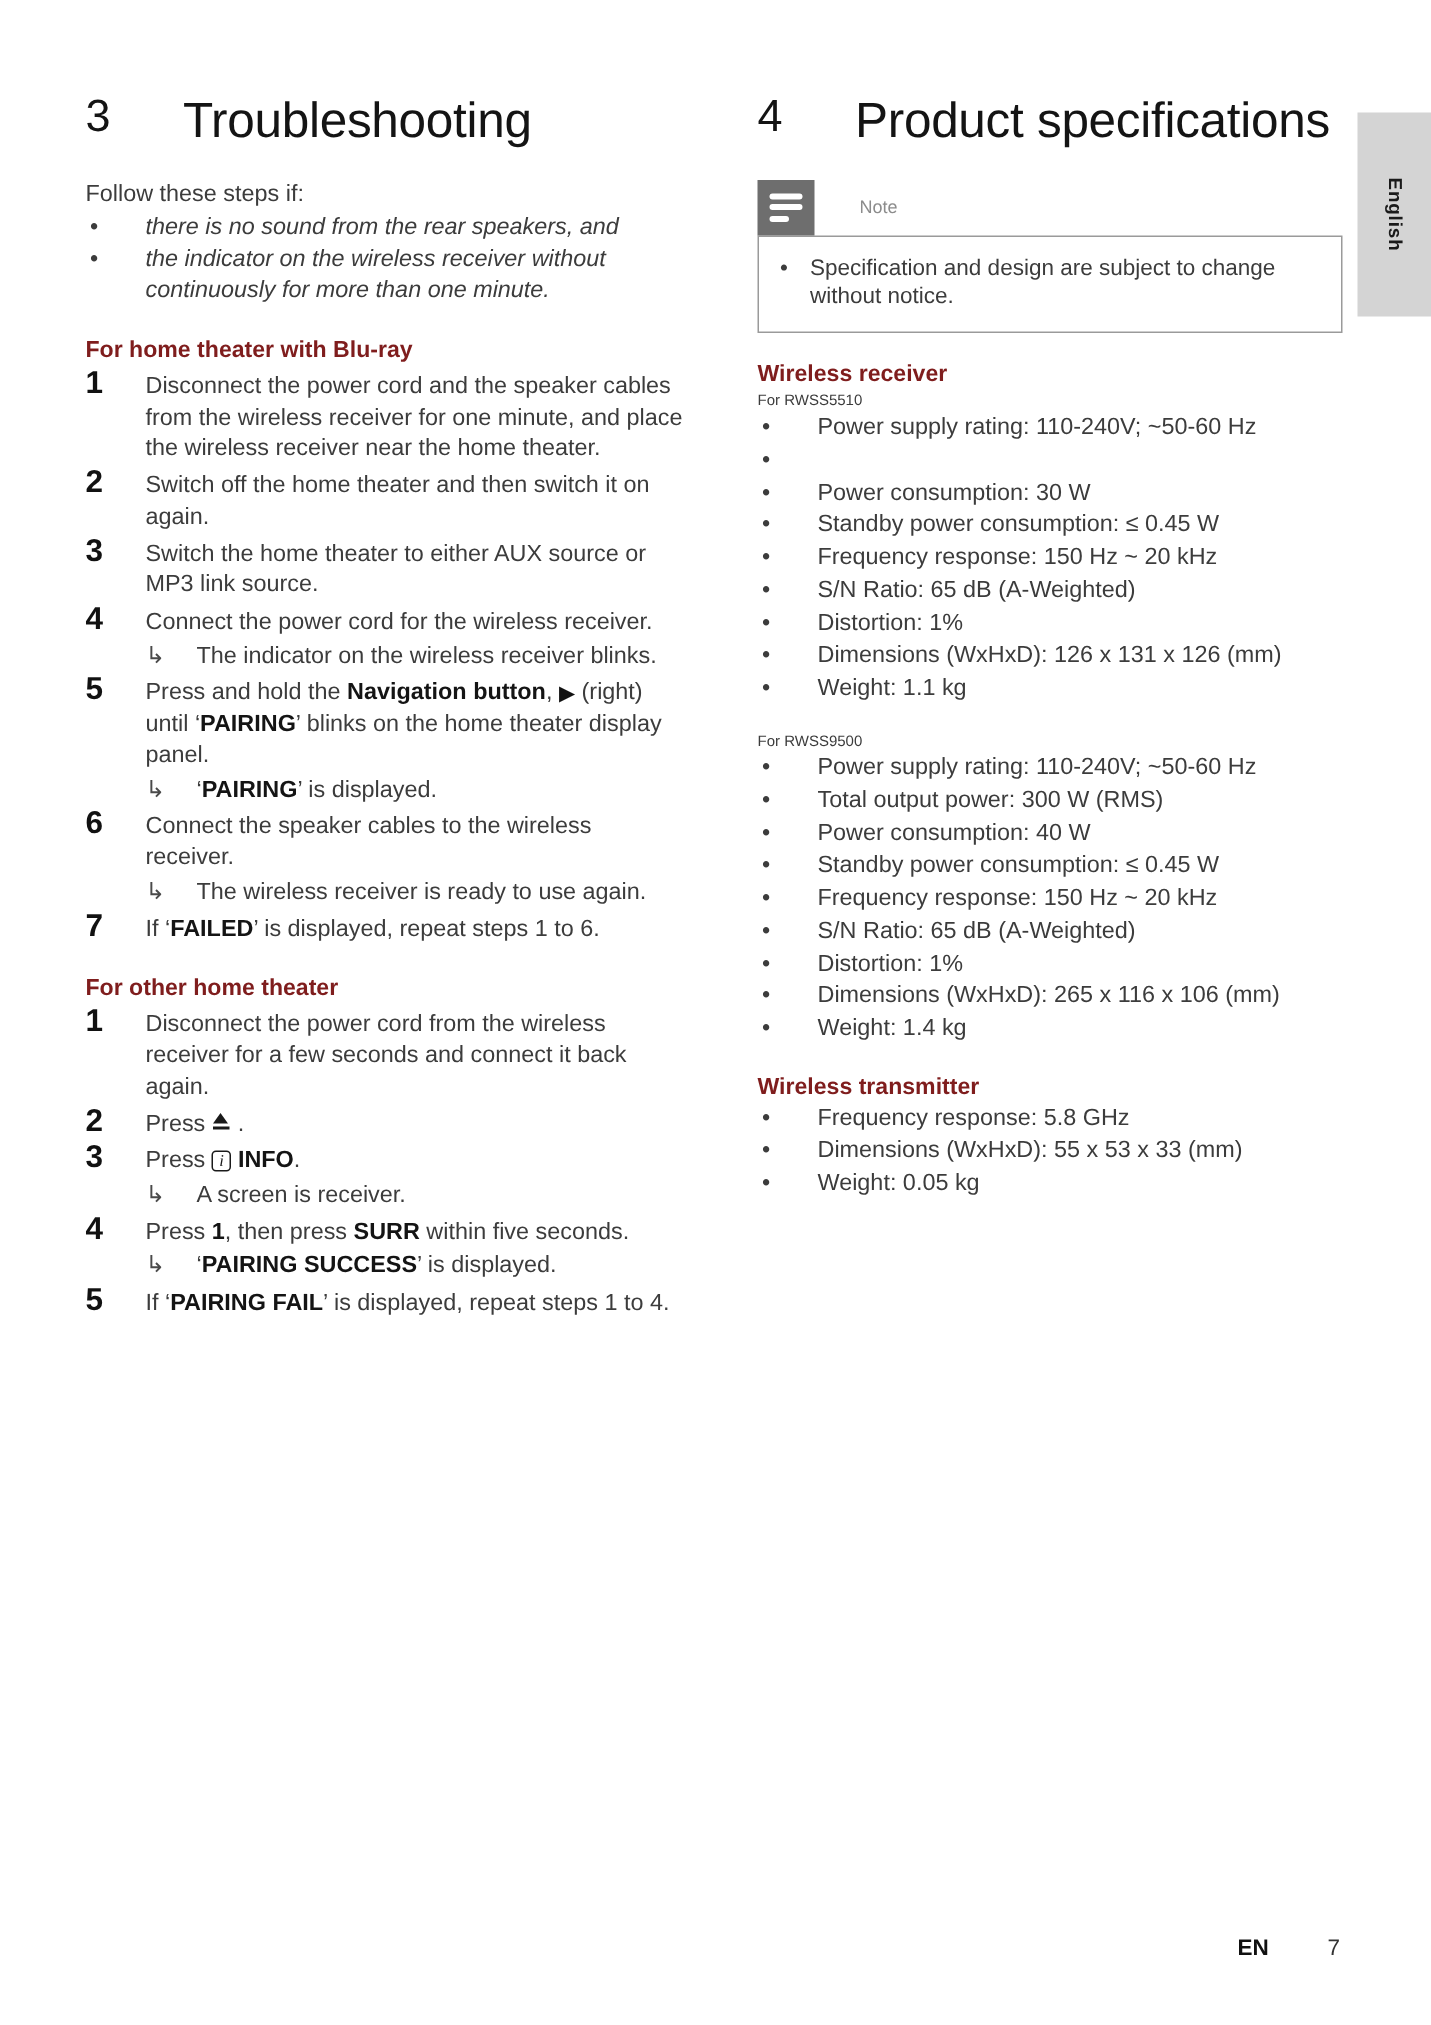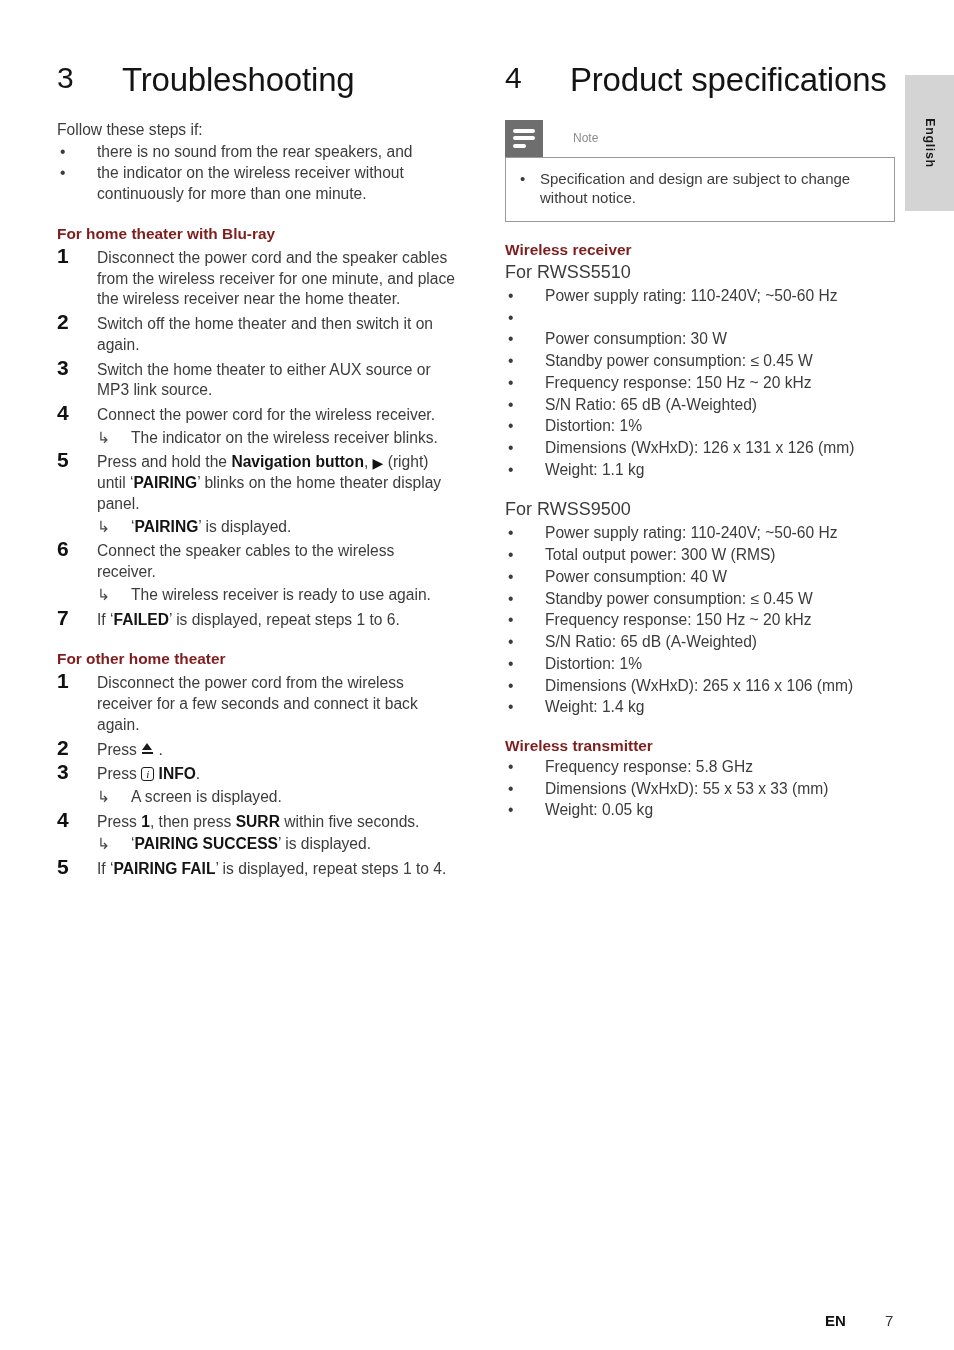--- a/index.html
+++ b/index.html
@@ -86,21 +86,21 @@
     line-height: 1.33;
     margin-bottom: 1px;
   }
   .bullet-dot {
     flex: 0 0 40px;
     width: 40px;
     text-align: left;
     padding-left: 3px;
     box-sizing: border-box;
   }
-  .bullet-text { flex: 1 1 auto; }
+  .bullet-text { flex: 1 1 auto; font-style: italic; }
 
   
   .subhead {
     font-size: 15.4px;
     font-weight: bold;
     color: #7f1d1d;
     margin: 19px 0 1px 0;
     line-height: 1.3;
   }
   .subhead.tight { margin-top: 14px; }
@@ -186,21 +186,21 @@
     font-size: 15px;
     line-height: 1.3;
   }
   .note-dot { flex: 0 0 20px; width: 20px; }
   .note-text { flex: 1 1 auto; }
 
   
   .spec-group { margin: 0 0 18px 0; }
   .spec-group.last { margin-bottom: 0; }
   .spec-sub {
-    font-size: 18px;
+    font-size: 10px;
     line-height: 1.33;
     margin: 0 0 1px 0;
   }
   .spec-row {
     display: flex;
     font-size: 15.6px;
     line-height: 1.33;
     margin-bottom: 1px;
   }
   .spec-dot {
@@ -252,21 +252,21 @@
     font-size: 14px;
     color: #111111;
     vertical-align: -0.5px;
   }
 
   
   .footer {
     position: absolute;
     left: 0;
     right: 0;
-    bottom: 16px;
+    bottom: 38px;
     height: 22px;
   }
   .footer-en {
     position: absolute;
     left: 825px;
     top: 0;
     font-size: 15px;
     font-weight: bold;
     color: #111111;
   }
@@ -383,21 +383,21 @@
           <span>Press </span><span class="glyph-eject"></span><span> .</span>
         </div>
       </div>
 
       <div class="step">
         <span class="step-num">3</span>
         <div class="step-body">
           <span>Press </span><span class="glyph-info">i</span><b> INFO</b><span>.</span>
           <div class="result">
             <span class="result-arrow">↳</span>
-            <span class="result-text">A screen is displayed.</span>
+            <span class="result-text">A screen is receiver.</span>
           </div>
         </div>
       </div>
 
       <div class="step">
         <span class="step-num">4</span>
         <div class="step-body">
           <span>Press </span><b>1</b><span>, then press </span><b>SURR</b><span> within five seconds.</span>
           <div class="result">
             <span class="result-arrow">↳</span>

